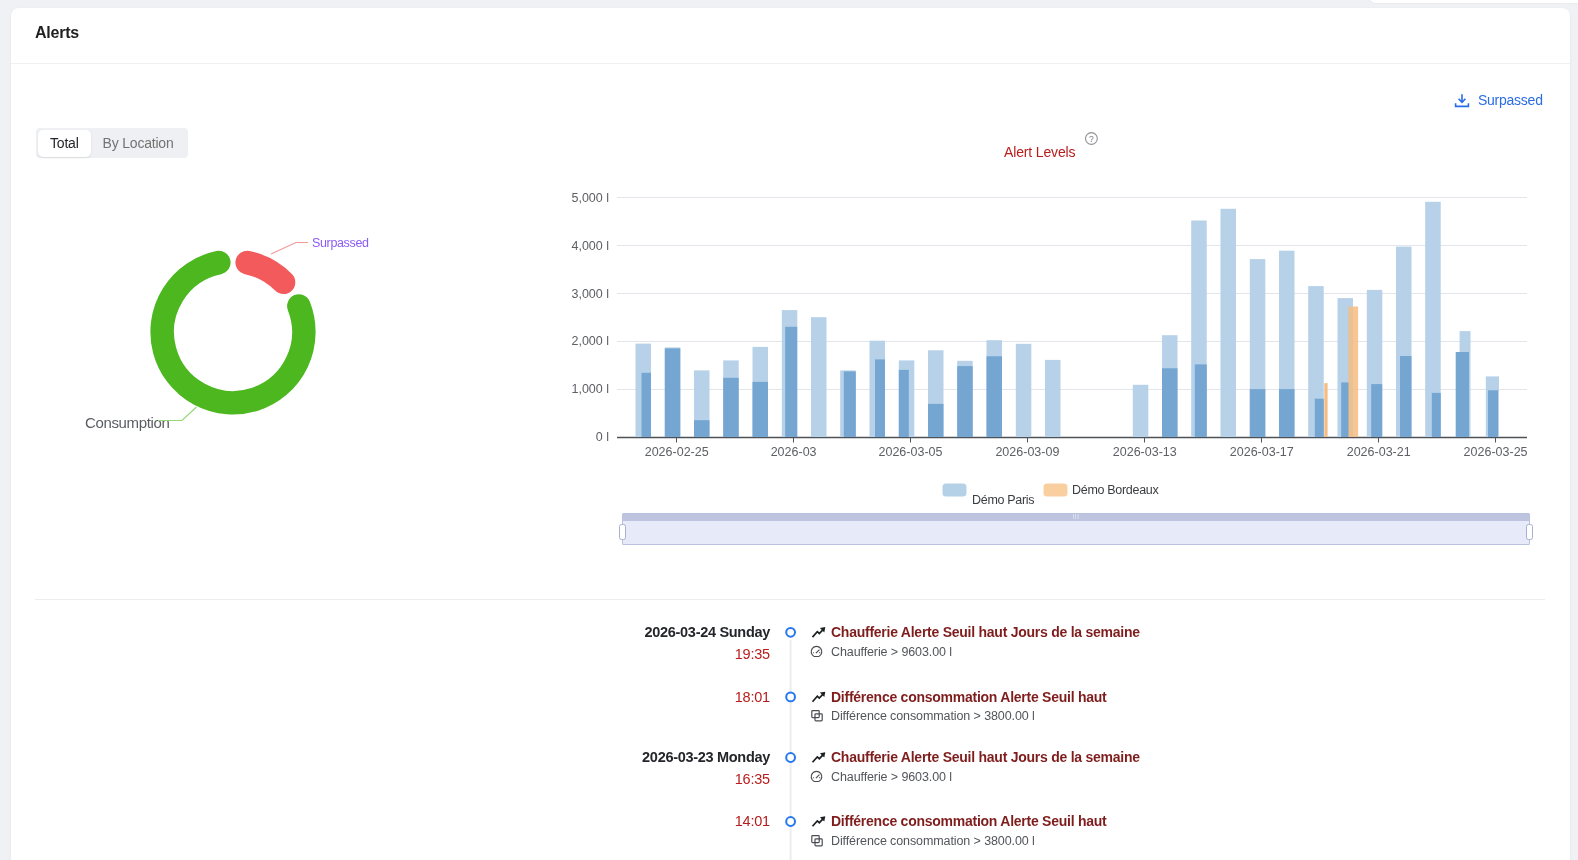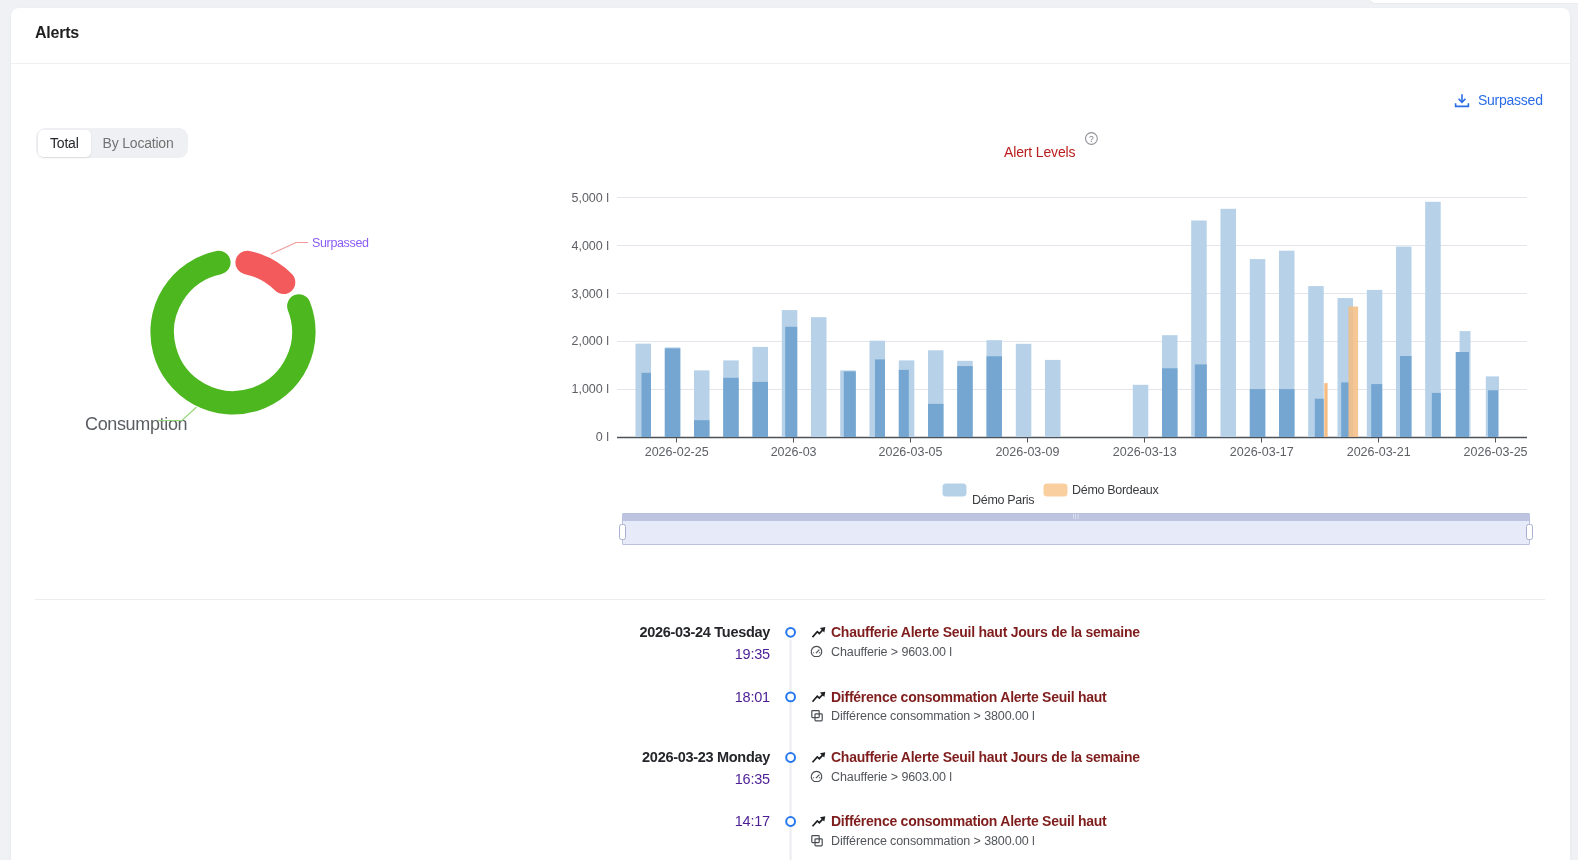--- a/index.html
+++ b/index.html
@@ -8,27 +8,27 @@
   .abs { position:absolute; }
   .card { position:absolute; left:11px; top:8px; width:1559px; height:900px;
           background:#fff; border-radius:8px; box-shadow:0 1px 3px rgba(0,0,0,0.06); }
   .card-head { height:56px; border-bottom:1px solid #f0f0f0; display:flex; align-items:center; padding-left:24px; padding-bottom:5px; }
   .card-head b { font-size:16px; color:#1f1f1f; letter-spacing:-0.25px; }
   .toppill { position:absolute; left:1368px; top:-5px; width:216px; height:9px;
              background:#fff; border:1px solid #ebebee; border-radius:0 0 0 8px; }
   .dl { position:absolute; left:1453px; top:91px; color:#2a6ce5; font-size:15px; }
   .dl span { position:absolute; left:25px; top:1px; white-space:nowrap; font-size:14px; letter-spacing:-0.25px; }
   .tabs { position:absolute; left:36px; top:128px; height:30px; background:#eef0f3;
-          border-radius:9px; display:flex; align-items:flex-start; padding:2px; }
+          border-radius:4px; display:flex; align-items:flex-start; padding:2px; }
   .tab { font-size:14px; letter-spacing:-0.2px; padding:0 12px; height:26px; line-height:26px; border-radius:5px; color:#737373; }
   .tab.on { background:#fff; color:#24262a; box-shadow:0 1px 2px rgba(0,0,0,0.1); height:27px; line-height:27px;}
   .t { position:absolute; white-space:nowrap; }
   .divline { position:absolute; left:35px; top:599px; width:1510px; height:1px; background:#ededed; }
   .tl-date { position:absolute; width:200px; text-align:right; font-size:14.5px; letter-spacing:-0.3px; font-weight:bold; color:#24262a; }
-  .tl-time { position:absolute; width:200px; text-align:right; font-size:14.5px; letter-spacing:-0.2px; color:#4c1d95; }
+  .tl-time { position:absolute; width:200px; text-align:right; font-size:14.5px; letter-spacing:-0.2px; color:#b91c1c; }
   .tl-title { position:absolute; font-size:14px; letter-spacing:-0.25px; font-weight:bold; color:#7f1d1d; }
   .tl-sub { position:absolute; font-size:12.5px; letter-spacing:-0.1px; color:#52555a; }
 </style>
 </head>
 <body>
   <div class="card">
     <div class="card-head">
       <b>Alerts</b>
     </div>
     </div>
@@ -44,40 +44,40 @@
   </div>
 
   <div class="tabs">
     <div class="tab on">Total</div>
     <div class="tab">By Location</div>
   </div>
 
   <div class="t" style="left:1004px;top:144px;font-size:14px;letter-spacing:-0.15px;color:#b91c1c;">Alert Levels</div>
 
   <div class="t" style="left:312px;top:235.5px;font-size:12.5px;letter-spacing:-0.35px;color:#8b5cf6;">Surpassed</div>
-  <div class="t" style="left:85px;top:414px;font-size:18px;letter-spacing:-0.35px;color:#5a5d62;">Consumption</div>
+  <div class="t" style="left:85px;top:414px;font-size:15px;letter-spacing:-0.35px;color:#5a5d62;">Consumption</div>
 
   <div class="t" style="left:972px;top:482.5px;font-size:12.5px;letter-spacing:-0.3px;color:#3a3c40;margin-top:10px;">Démo Paris</div>
   <div class="t" style="left:1072px;top:482.5px;font-size:12.5px;letter-spacing:-0.3px;color:#3a3c40;">Démo Bordeaux</div>
 
   <div class="abs" style="left:622px;top:513px;width:908px;height:32px;border:1px solid #b9c1de;border-radius:1px;background:#e7ebf9;">
     <div class="abs" style="left:0;top:0;width:906px;height:6.5px;background:#bcc4e0;"></div>
   </div>
   <div class="abs" style="left:618.8px;top:523.5px;width:7px;height:16px;background:#fff;border:1px solid #a9b1d0;border-radius:2.5px;"></div>
   <div class="abs" style="left:1526px;top:523.5px;width:7px;height:16px;background:#fff;border:1px solid #a9b1d0;border-radius:2.5px;"></div>
   <div class="abs" style="left:1072.5px;top:515px;width:9px;height:3px;color:#eef1fa;font-size:6px;letter-spacing:0.8px;line-height:3px;">|||</div>
 
   <div class="divline"></div>
 
-  <div class="tl-date" style="left:570px;top:624px;">2026-03-24 Tuesday</div>
+  <div class="tl-date" style="left:570px;top:624px;">2026-03-24 Sunday</div>
   <div class="tl-time" style="left:570px;top:646px;">19:35</div>
   <div class="tl-time" style="left:570px;top:688.5px;">18:01</div>
   <div class="tl-date" style="left:570px;top:749px;">2026-03-23 Monday</div>
   <div class="tl-time" style="left:570px;top:771px;">16:35</div>
-  <div class="tl-time" style="left:570px;top:813px;">14:17</div>
+  <div class="tl-time" style="left:570px;top:813px;">14:01</div>
 
   <div class="tl-title" style="left:831px;top:624px;">Chaufferie Alerte Seuil haut Jours de la semaine</div>
   <div class="tl-sub" style="left:831px;top:645px;">Chaufferie &gt; 9603.00 l</div>
   <div class="tl-title" style="left:831px;top:688.5px;">Différence consommation Alerte Seuil haut</div>
   <div class="tl-sub" style="left:831px;top:709px;">Différence consommation &gt; 3800.00 l</div>
   <div class="tl-title" style="left:831px;top:749px;">Chaufferie Alerte Seuil haut Jours de la semaine</div>
   <div class="tl-sub" style="left:831px;top:770px;">Chaufferie &gt; 9603.00 l</div>
   <div class="tl-title" style="left:831px;top:813px;">Différence consommation Alerte Seuil haut</div>
   <div class="tl-sub" style="left:831px;top:834px;">Différence consommation &gt; 3800.00 l</div>
 

